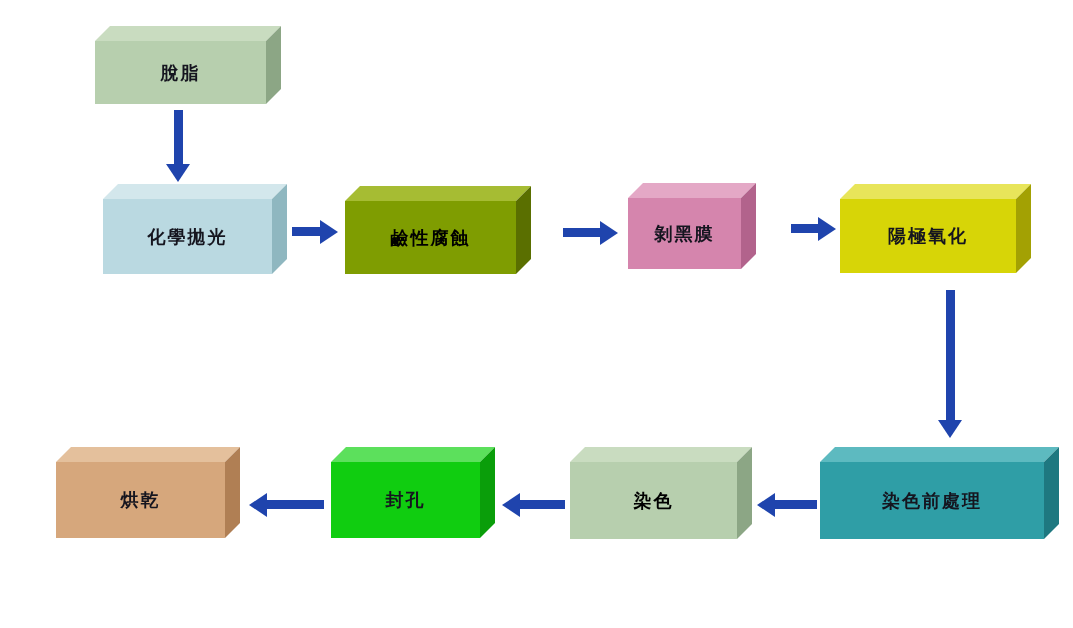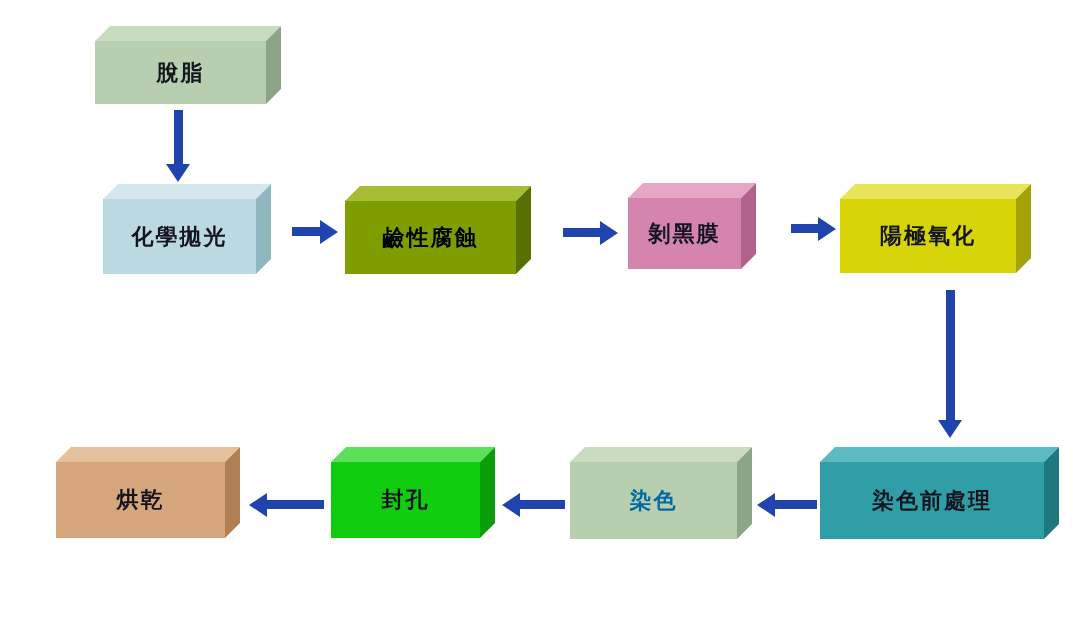--- a/index.html
+++ b/index.html
@@ -25,21 +25,21 @@
     position: absolute;
     left: 0; top: 0; right: 0; height: var(--d);
     clip-path: polygon(var(--d) 0, 100% 0, calc(100% - var(--d)) 100%, 0 100%);
   }
   .cube .side {
     position: absolute;
     right: 0; top: 0; width: var(--d); height: 100%;
     clip-path: polygon(0 var(--d), 100% 0, 100% calc(100% - var(--d)), 0 100%);
   }
   .node-label {
-    font-size: 22px;
+    font-size: 18px;
     font-weight: bold;
     letter-spacing: 2px;
     white-space: nowrap;
   }
   
   .arrow { position: absolute; inset: 0; pointer-events: none; }
   .shaft { position: absolute; background: #1f44ad; }
   .head { position: absolute; width: 0; height: 0; }
   .head.right {
     border-top: 12px solid transparent;
@@ -63,21 +63,21 @@
 <div class="canvas">
 
   <div class="cube" style="left:95px; top:26px; width:186px; height:78px;">
     <div class="top" style="background: rgb(201, 220, 192);"></div>
     <div class="side" style="background: rgb(140, 166, 133);"></div>
     <div class="front" style="background: rgb(183, 207, 174);">
       <span class="node-label" style="color: rgb(21, 21, 31);">脫脂</span>
     </div>
   </div>
 
-  <div class="cube" style="left:103px; top:184px; width:168px; height:90px;">
+  <div class="cube" style="left:103px; top:184px; width:184px; height:90px;">
     <div class="top" style="background: rgb(211, 231, 236);"></div>
     <div class="side" style="background: rgb(143, 183, 192);"></div>
     <div class="front" style="background: rgb(186, 217, 225);">
       <span class="node-label" style="color: rgb(21, 21, 31);">化學拋光</span>
     </div>
   </div>
 
   <div class="cube" style="left:345px; top:186px; width:186px; height:88px;">
     <div class="top" style="background: rgb(166, 188, 51);"></div>
     <div class="side" style="background: rgb(90, 111, 0);"></div>
@@ -107,21 +107,21 @@
     <div class="side" style="background: rgb(30, 120, 128);"></div>
     <div class="front" style="background: rgb(47, 158, 166);">
       <span class="node-label" style="color: rgb(21, 21, 31);">染色前處理</span>
     </div>
   </div>
 
   <div class="cube" style="left:570px; top:447px; width:182px; height:92px;">
     <div class="top" style="background: rgb(201, 220, 192);"></div>
     <div class="side" style="background: rgb(140, 166, 133);"></div>
     <div class="front" style="background: rgb(183, 207, 174);">
-      <span class="node-label" style="color: #0369a1; font-family: Liberation Serif, serif;">染色</span>
+      <span class="node-label" style="color: #000000; font-family: Liberation Serif, serif;">染色</span>
     </div>
   </div>
 
   <div class="cube" style="left:331px; top:447px; width:164px; height:91px;">
     <div class="top" style="background: rgb(92, 224, 92);"></div>
     <div class="side" style="background: rgb(10, 158, 10);"></div>
     <div class="front" style="background: rgb(16, 205, 16);">
       <span class="node-label" style="color: rgb(21, 21, 31);">封孔</span>
     </div>
   </div>

